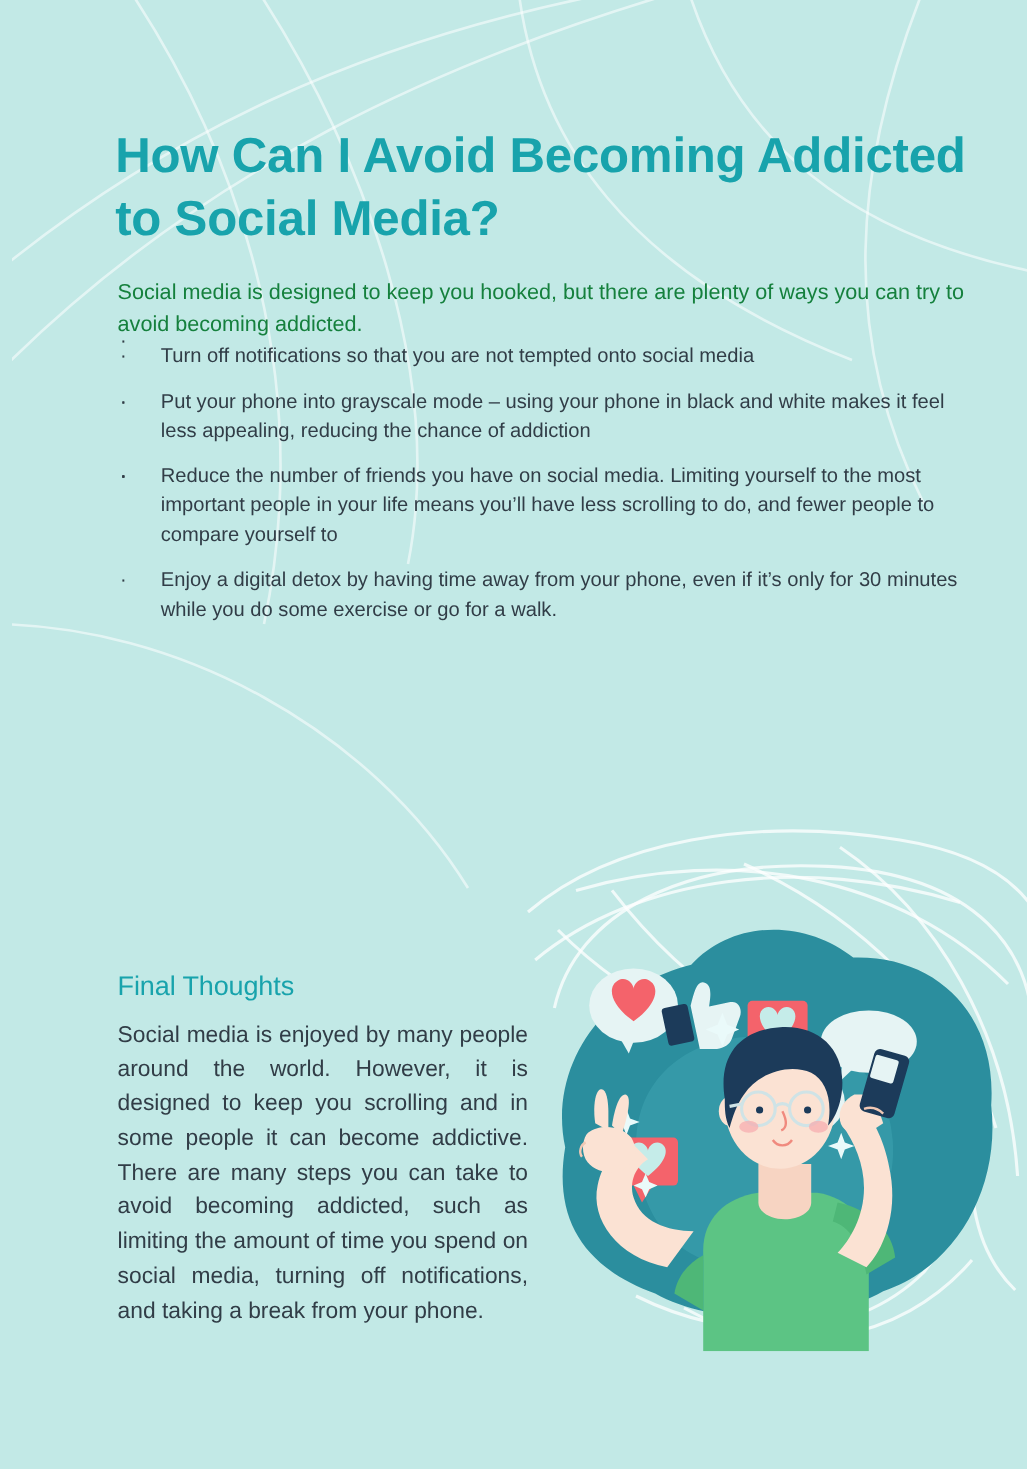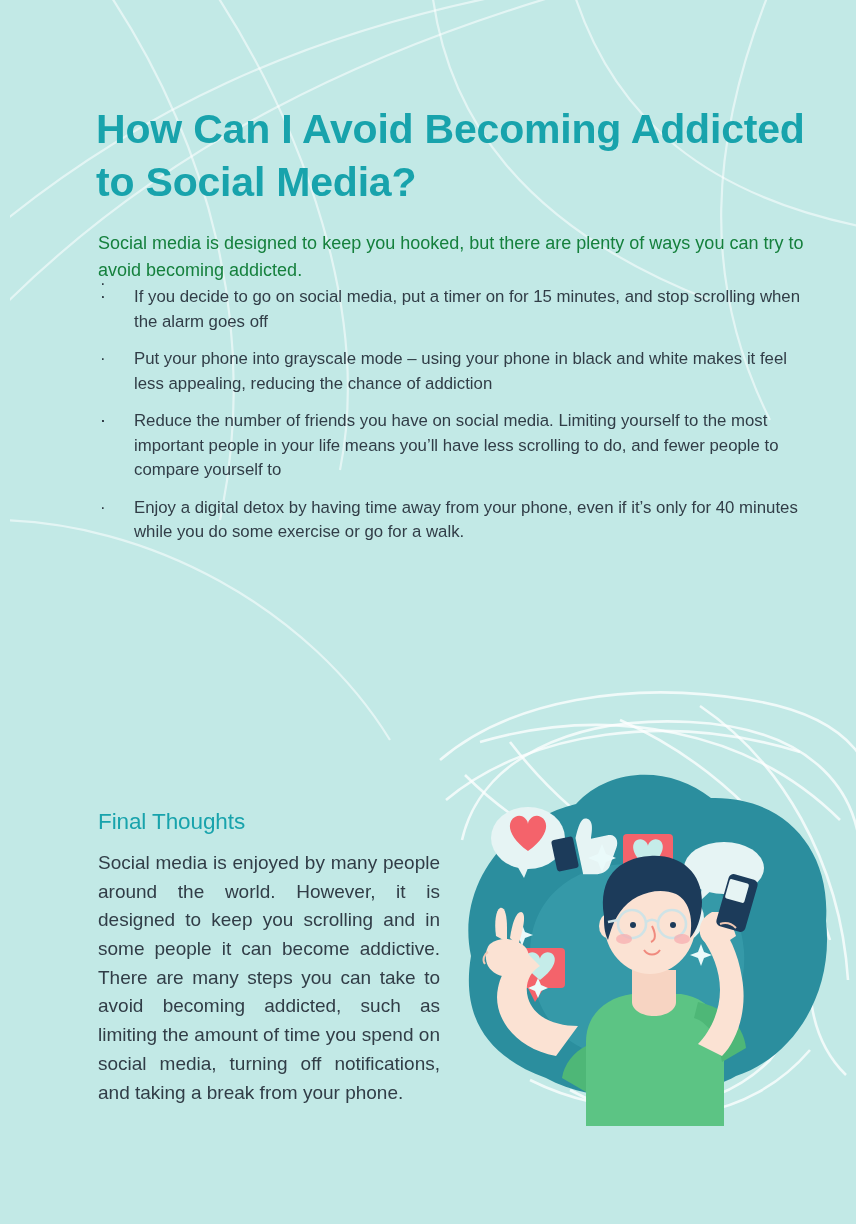--- a/index.html
+++ b/index.html
@@ -269,45 +269,45 @@
     <h1 id="page-title">How Can I Avoid Becoming Addicted to Social Media?</h1>
 
     <p id="intro-paragraph">Social media is designed to keep you hooked, but there are plenty of ways you can try to avoid becoming addicted.</p>
 
     <ul id="tips-list">
       <li>
         <span class="bullet-dot">·</span>
       </li>
       <li>
         <span class="bullet-dot">·</span>
-      </li>
-      <li>
-        <span class="bullet-dot">·</span>
-        <span>If you decide to go on social media, put a timer on for 15 minutes, and stop scrolling when the alarm goes off</span>
+        <span>Turn off notifications so that you are not tempted onto social media</span>
+      </li>
+      <li>
+        <span class="bullet-dot">·</span>
       </li>
       <li>
         <span class="bullet-dot">·</span>
         <span>Put your phone into grayscale mode – using your phone in black and white makes it feel less appealing, reducing the chance of addiction</span>
       </li>
       <li>
         <span class="bullet-dot">·</span>
       </li>
       <li>
         <span class="bullet-dot">·</span>
       </li>
       <li>
         <span class="bullet-dot">·</span>
       </li>
       <li>
         <span class="bullet-dot">·</span>
         <span>Reduce the number of friends you have on social media. Limiting yourself to the most important people in your life means you’ll have less scrolling to do, and fewer people to compare yourself to</span>
       </li>
       <li>
         <span class="bullet-dot">·</span>
-        <span>Enjoy a digital detox by having time away from your phone, even if it’s only for 40 minutes while you do some exercise or go for a walk.</span>
+        <span>Enjoy a digital detox by having time away from your phone, even if it’s only for 30 minutes while you do some exercise or go for a walk.</span>
       </li>
     </ul>
 
     <h2 id="final-heading">Final Thoughts</h2>
     <p id="final-paragraph">Social media is enjoyed by many people around the world. However, it is designed to keep you scrolling and in some people it can become addictive. There are many steps you can take to avoid becoming addicted, such as limiting the amount of time you spend on social media, turning off notifications, and taking a break from your phone.</p>
 
   </div>
 </div>
 
 </body></html>

